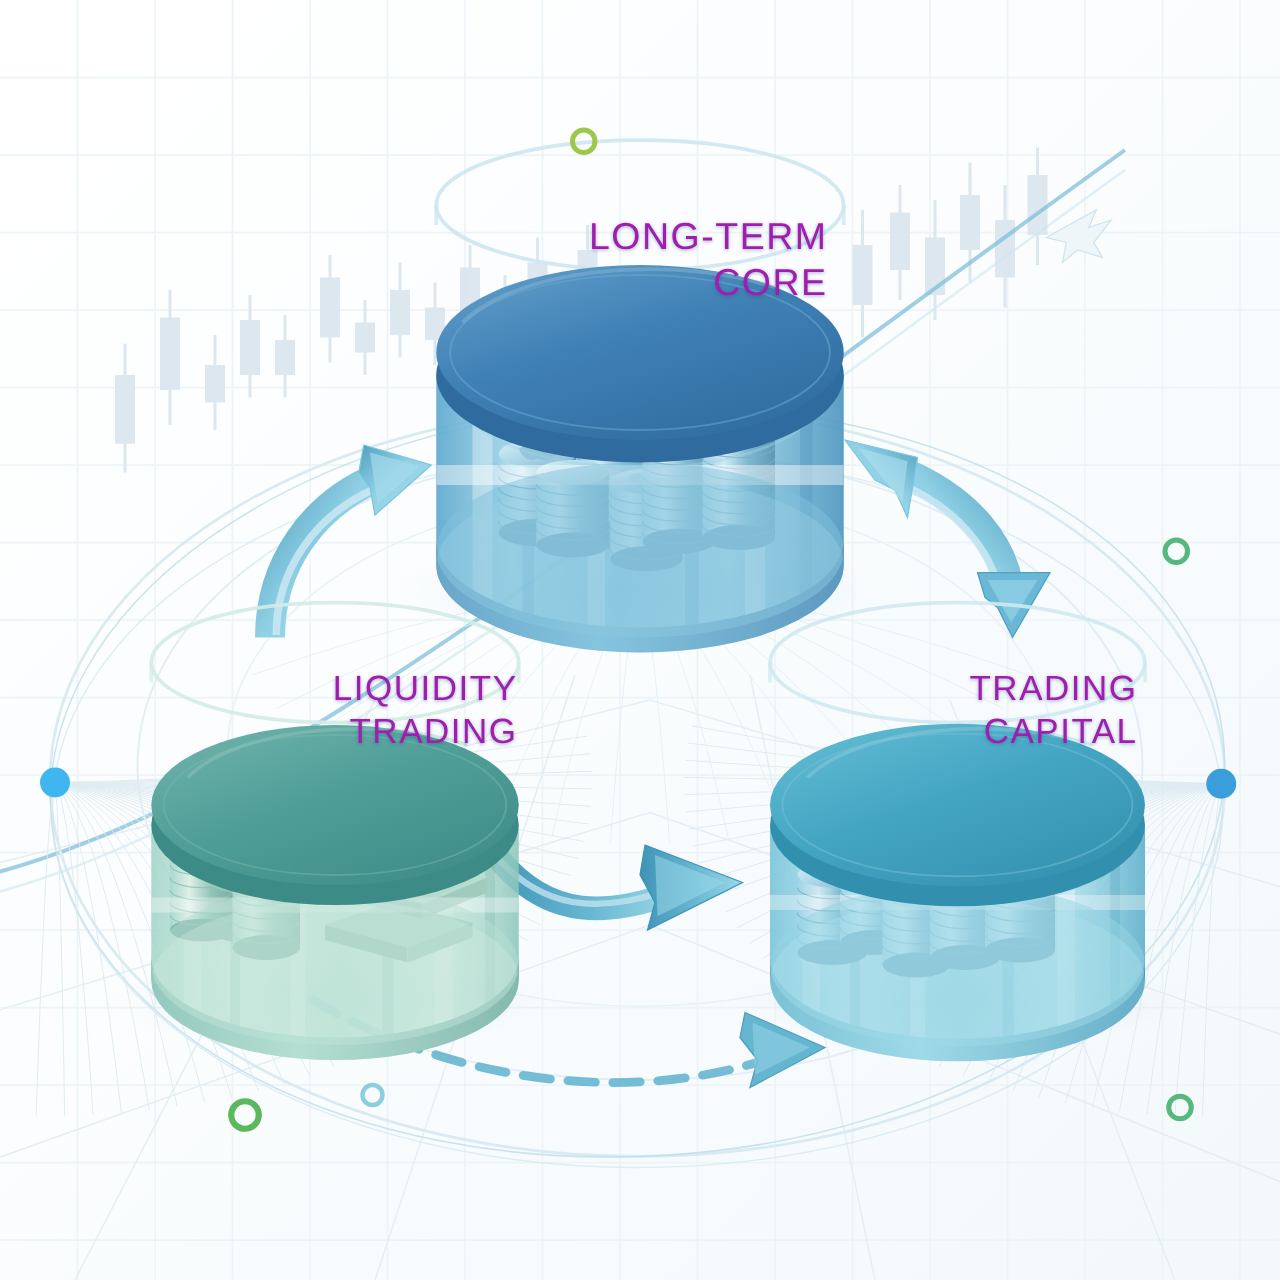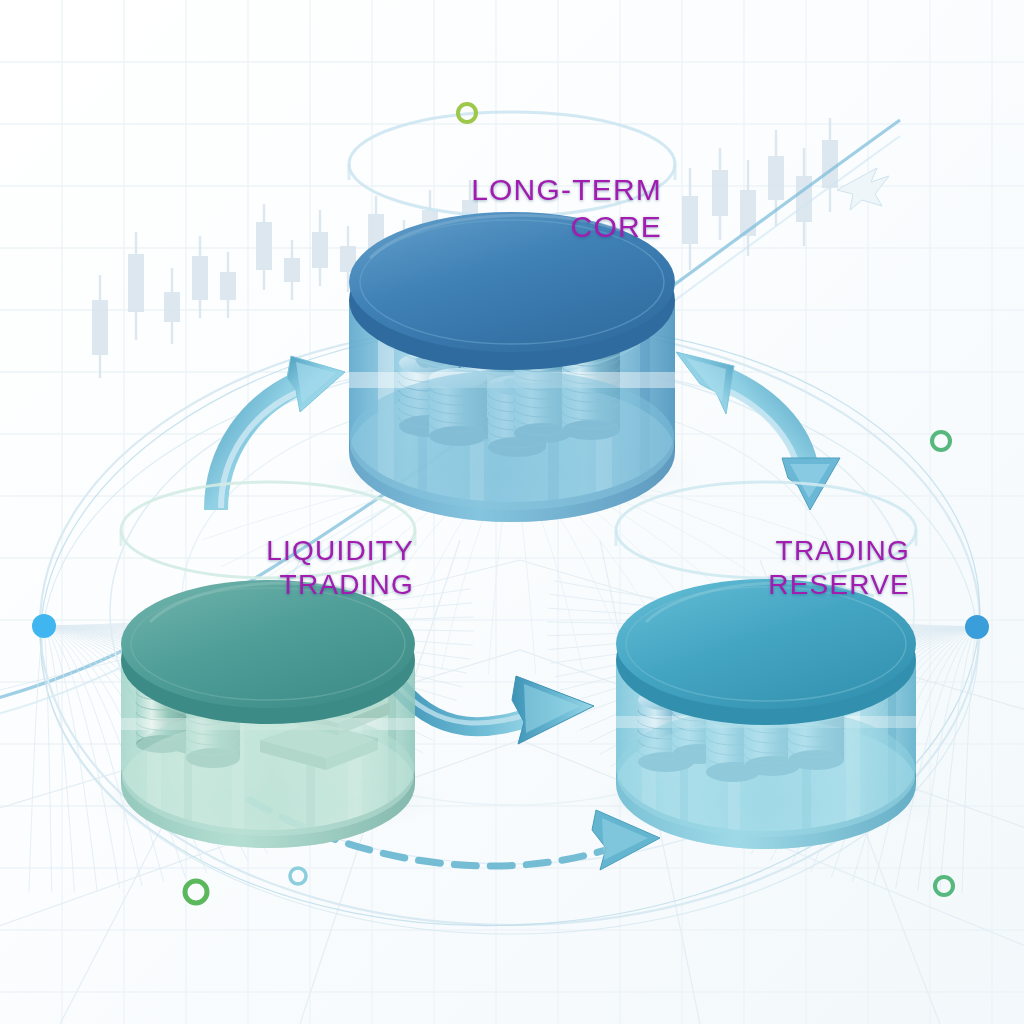--- a/index.html
+++ b/index.html
@@ -714,16 +714,16 @@
   <span>CORE</span>
 </div>
 
 <div class="cyl-label" id="label-liq">
   <span>LIQUIDITY</span><br>
   <span>TRADING</span>
 </div>
 
 <div class="cyl-label" id="label-trade">
   <span>TRADING</span><br>
-  <span>RESERVE</span>
+  <span>CAPITAL</span>
 </div>
 
 </div>
 
 </body></html>

